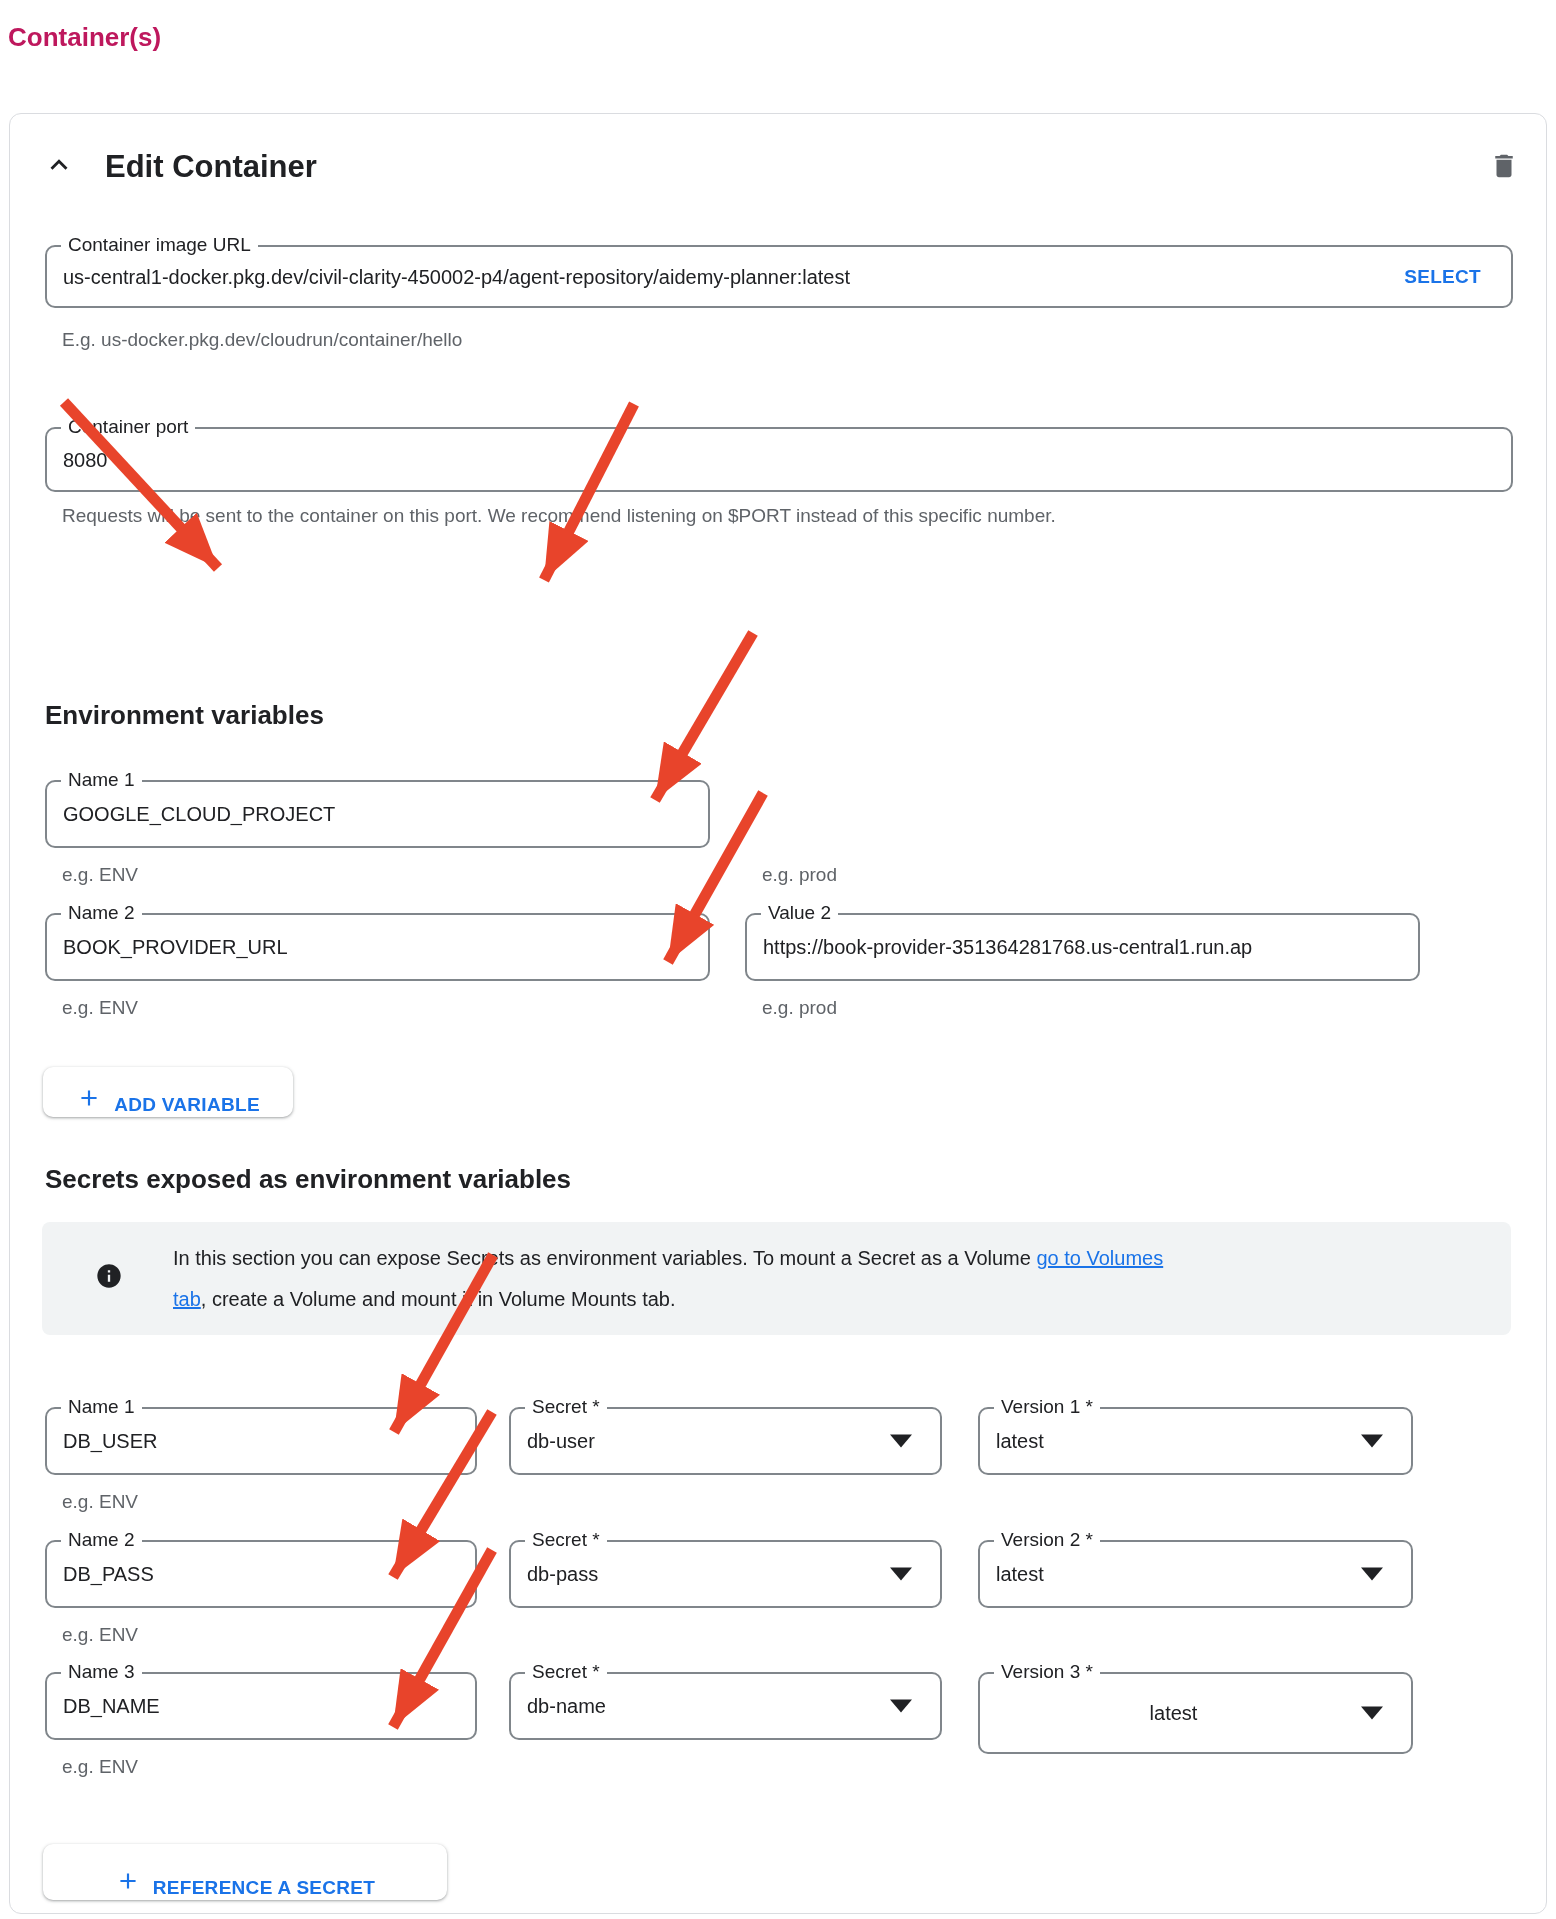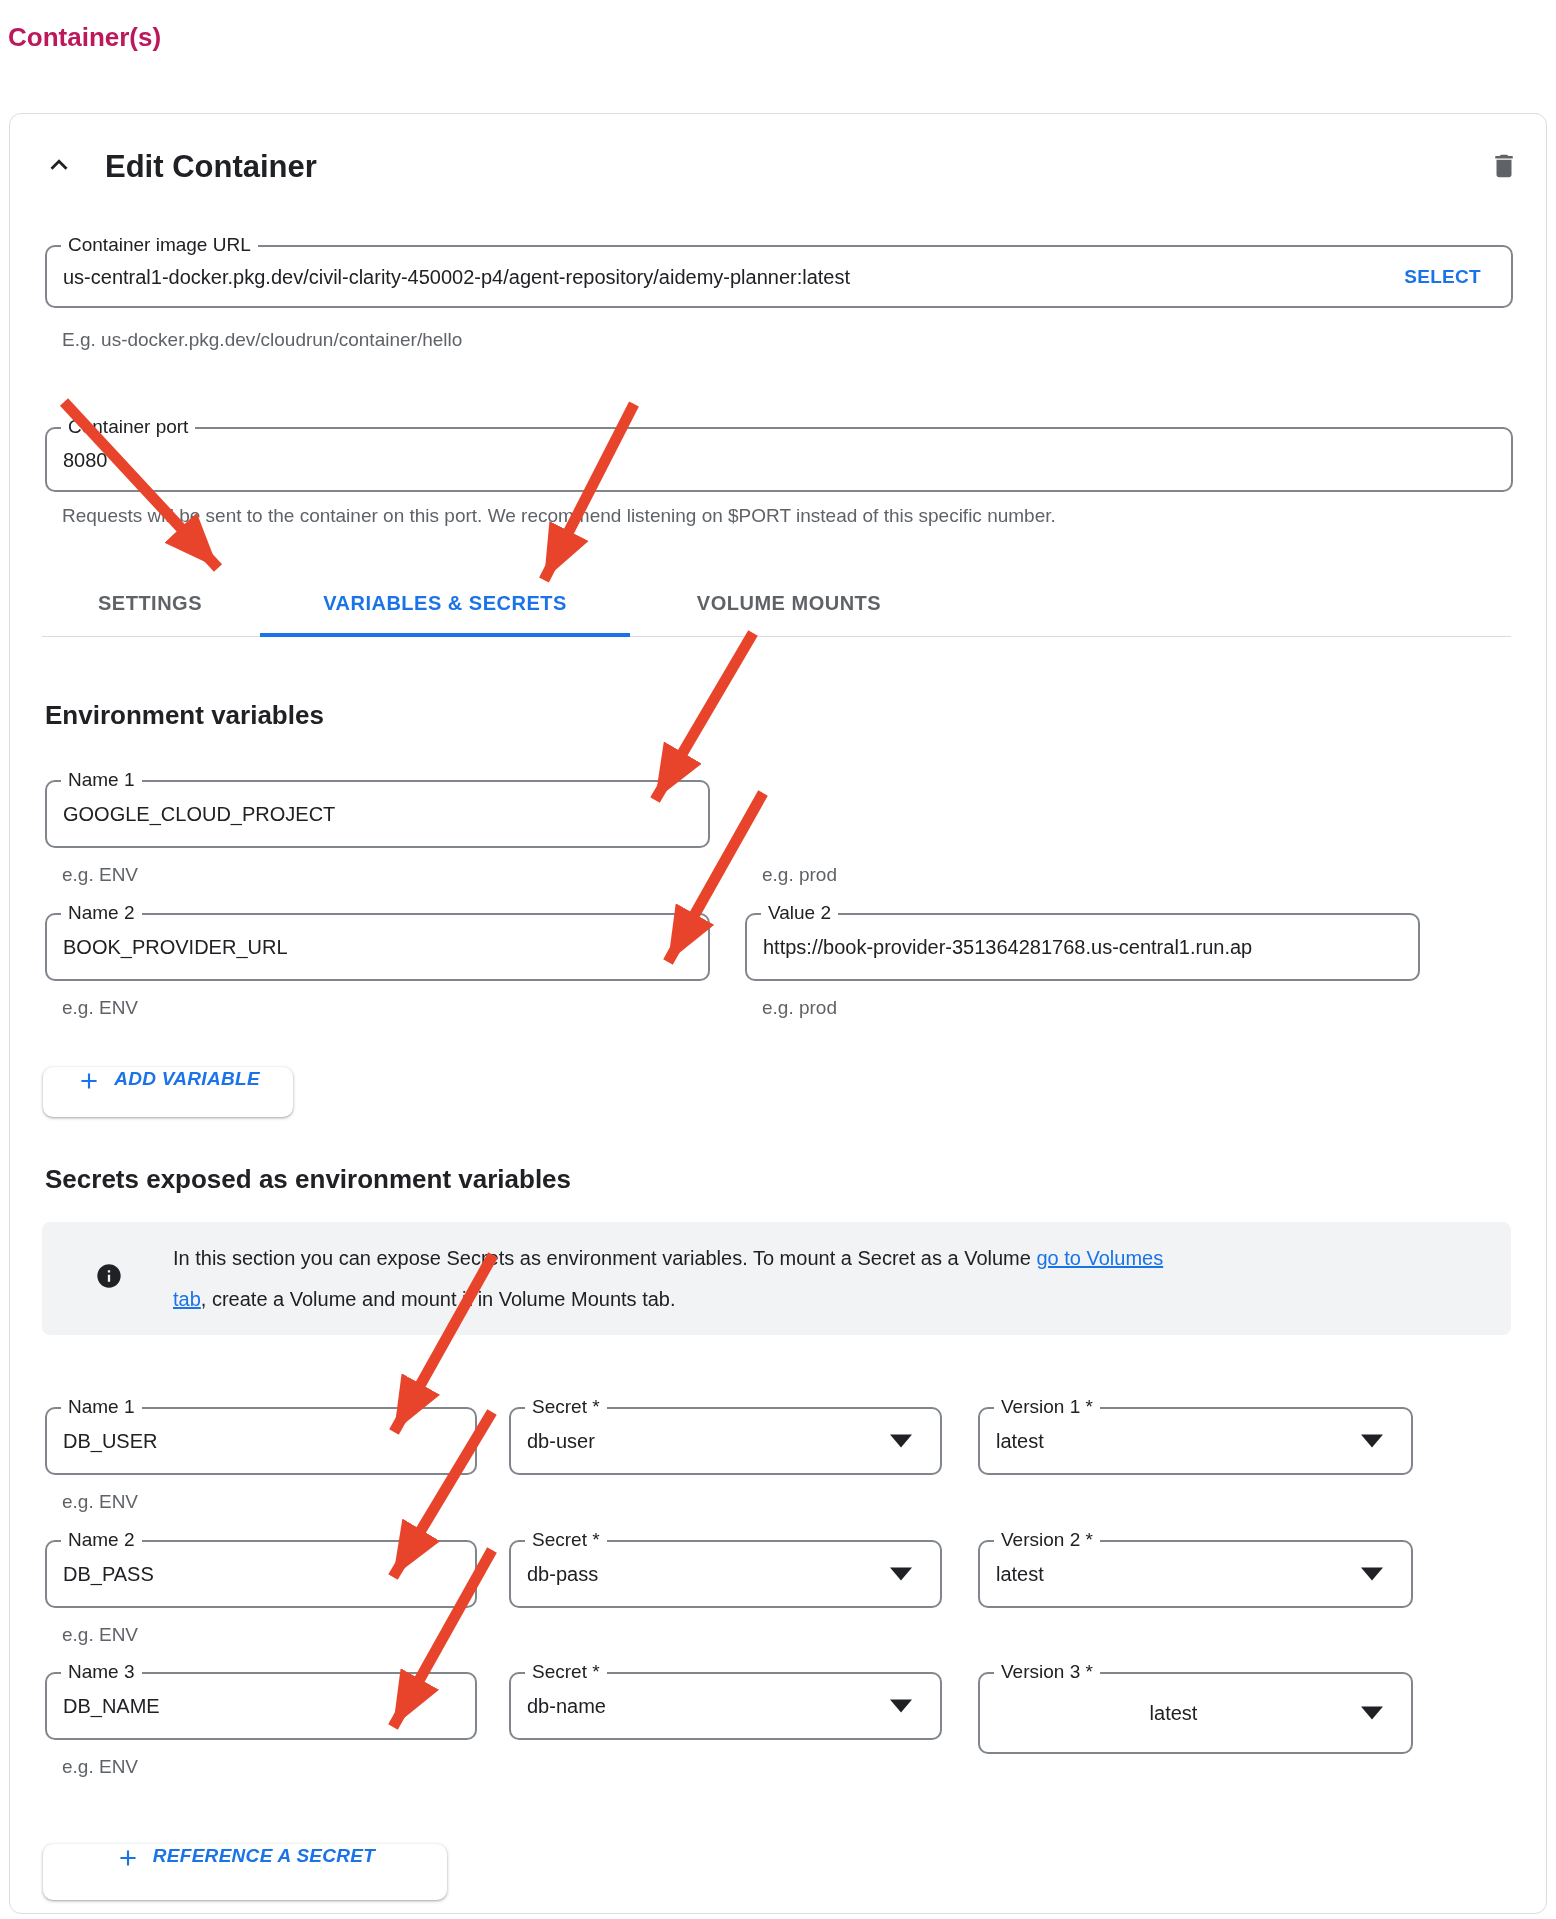--- a/index.html
+++ b/index.html
@@ -24,24 +24,24 @@
   .link{color:#1a73e8;text-decoration:underline;cursor:pointer;}
   .ext-icon{display:inline-block;vertical-align:-3px;margin-left:6px;}
   
   .tabs{position:absolute;left:42px;top:570px;width:1469px;height:66px;border-bottom:1px solid #dadce0;}
   .tab{position:absolute;top:0;height:66px;display:flex;align-items:center;justify-content:center;
     font-size:20px;font-weight:700;letter-spacing:.5px;color:#5f6368;cursor:pointer;}
   .tab.active{color:#1a73e8;}
   .tab.active::after{content:"";position:absolute;left:0;right:0;bottom:-1px;height:4px;background:#1a73e8;}
   .section-title{position:absolute;font-size:26px;font-weight:700;color:#202124;}
   
-  .pill-btn{position:absolute;display:flex;align-items:flex-start;justify-content:center;gap:12px;
+  .pill-btn{position:absolute;display:flex;align-items:flex-end;justify-content:center;gap:12px;
     background:#fff;border:none;border-radius:10px;cursor:pointer;
     box-shadow:0 1px 2px rgba(60,64,67,.3),0 1px 3px 1px rgba(60,64,67,.15);
-    font-family:"Liberation Sans", sans-serif;font-size:19px;font-weight:700;letter-spacing:.3px;color:#1a73e8;font-style:italic;}
+    font-family:"Liberation Sans", sans-serif;font-size:19px;font-weight:700;letter-spacing:.3px;color:#1a73e8;}
   
   .banner{position:absolute;left:42px;top:1222px;width:1469px;height:113px;background:#f1f3f4;border-radius:8px;}
   .banner-icon{position:absolute;left:95px;top:1262px;width:28px;height:28px;}
   .banner-text{position:absolute;left:173px;top:1238px;width:1330px;font-size:20px;line-height:41px;color:#202124;}
   
   .caret{position:absolute;right:28px;top:50%;transform:translateY(-50%);width:0;height:0;
     border-left:11px solid transparent;border-right:11px solid transparent;border-top:13px solid #202124;}
   .arrow-layer{position:absolute;left:0;top:0;width:1556px;height:1919px;pointer-events:none;z-index:50;}
 </style>
 </head>
@@ -75,25 +75,20 @@
     <span class="select-link">SELECT</span>
   </div>
   <div class="helper" style="left:62px;top:329px;">E.g. us-docker.pkg.dev/cloudrun/container/hello</div>
 
   <div class="field" style="left:45px;top:427px;width:1468px;height:65px;">
     <span class="flabel">Container port</span>
     <span class="fvalue">8080</span>
   </div>
   <div class="helper" style="left:62px;top:505px;">Requests will be sent to the container on this port. We recommend listening on $PORT instead of this specific number.</div>
 
-  <div class="tabs">
-    <div class="tab" style="left:0;width:216px;">SETTINGS</div>
-    <div class="tab active" style="left:218px;width:370px;">VARIABLES &amp; SECRETS</div>
-    <div class="tab" style="left:590px;width:314px;">VOLUME MOUNTS</div>
-  </div>
 
   <div class="section-title" style="left:45px;top:700px;">Environment variables</div>
 
   <div class="field" style="left:45px;top:780px;width:665px;height:68px;">
     <span class="flabel">Name 1</span>
     <span class="fvalue">GOOGLE_CLOUD_PROJECT</span>
   </div>
   <div class="helper" style="left:62px;top:864px;">e.g. ENV</div>
   <div class="helper" style="left:762px;top:864px;">e.g. prod</div>
 

